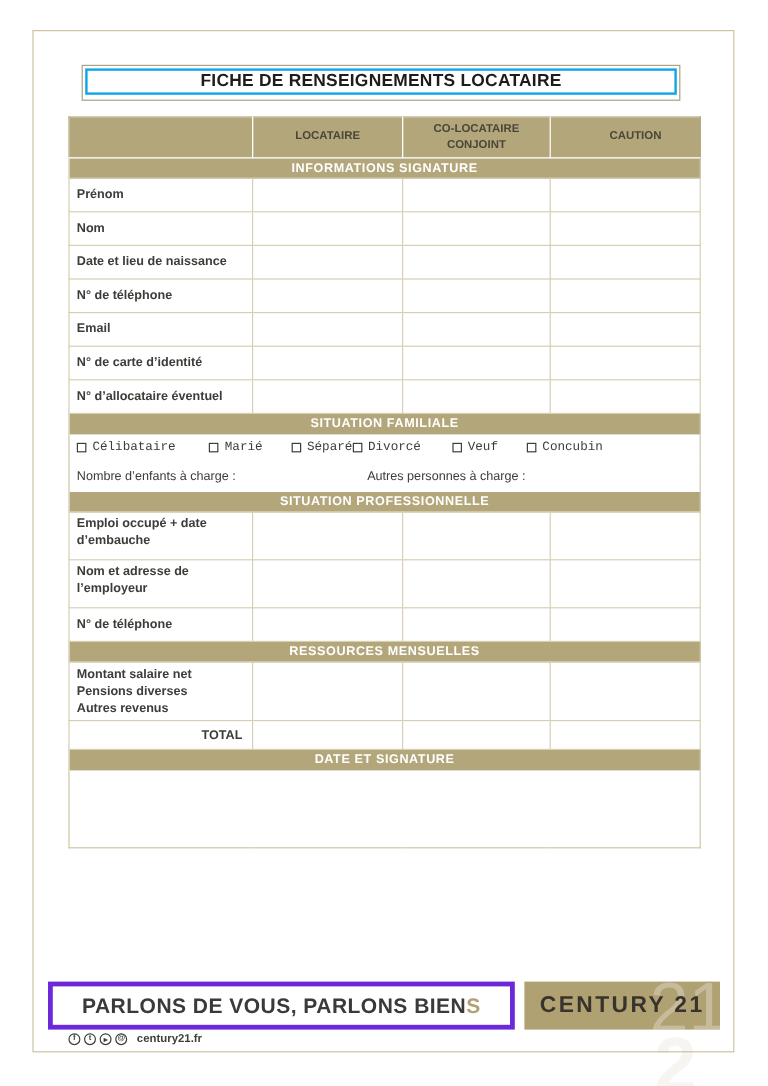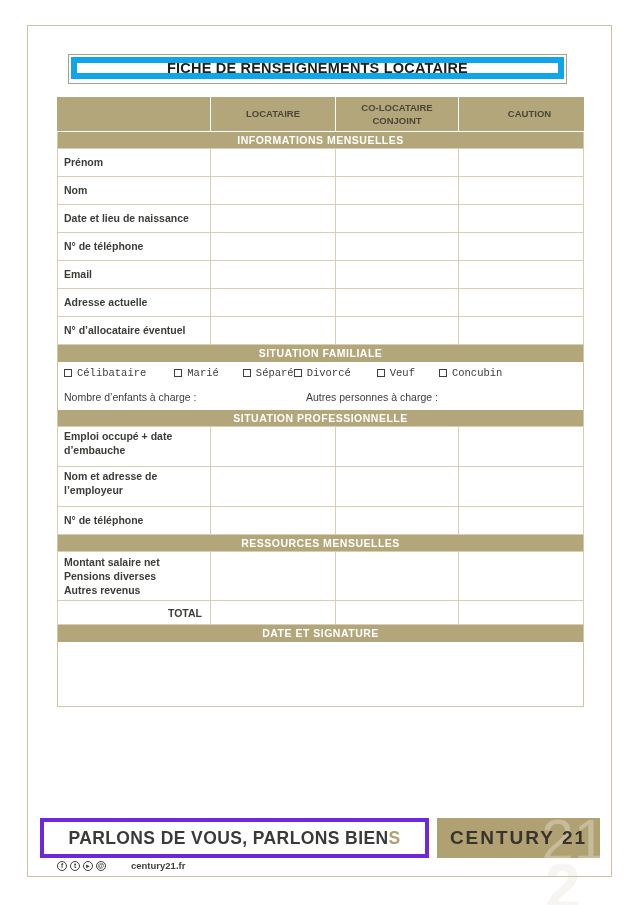--- a/index.html
+++ b/index.html
@@ -6,21 +6,21 @@
   html,body { background:#ffffff; }
   body { font-family:"Liberation Sans", sans-serif; color:#3c3c38; }
   .page { position:relative; width:640px; height:905px; background:#ffffff; overflow:hidden; }
 
   .frame { position:absolute; left:27px; top:25px; width:585px; height:852px;
            border:1px solid #ccc3a0; background:transparent; }
 
   
   .title-box { position:absolute; left:68px; top:54px; width:499px; height:30px;
                border:1px solid #a9a184; background:#fff; }
-  .title-box-inner { border:6px solid #0ea5e9; margin:2px; height:calc(100% - 6px);
+  .title-box-inner { border:2px solid #0ea5e9; margin:2px; height:calc(100% - 6px);
                display:flex; align-items:center; justify-content:center; }
   .title-text { font-size:14.5px; font-weight:bold; color:#1c1c1a; letter-spacing:.2px; }
 
   
   table.form { position:absolute; left:57px; top:97px; width:526px;
                border-collapse:collapse; table-layout:fixed;
                border:1px solid #cfc7a8; }
   table.form td { border:1px solid #d6cfb3; font-size:10.5px; vertical-align:middle; }
 
   tr.header-row td { background:#b2a67a; border:1px solid #ffffff; border-top-color:#b2a67a;
@@ -65,21 +65,21 @@
                 color:#38332c; letter-spacing:2px; white-space:nowrap; }
   .brand-watermark { position:absolute; right:-6px; top:-12px; z-index:1; font-size:58px;
                 font-weight:normal; color:rgba(255,255,255,0.28); }
   .tail-watermark { position:absolute; left:545px; top:850px; font-size:64px; font-weight:bold;
                 color:rgba(177,161,115,0.10); z-index:0; }
 
   .social-row { position:absolute; left:57px; top:860px; display:flex; align-items:center; }
   .social-icon { width:10px; height:10px; border:1px solid #3e3e3b; border-radius:50%;
                  display:inline-flex; align-items:center; justify-content:center;
                  font-size:6.5px; font-weight:bold; color:#3e3e3b; margin-right:3px; }
-  .website { margin-left:22px; font-size:9.5px; font-weight:bold; color:#3e3e3b; }
+  .website { margin-left:5px; font-size:9.5px; font-weight:bold; color:#3e3e3b; }
 </style>
 </head>
 <body>
 
 <div class="page">
   <div class="frame"></div>
 
   <div class="title-box">
     <div class="title-box-inner">
       <span class="title-text">FICHE DE RENSEIGNEMENTS LOCATAIRE</span>
@@ -96,21 +96,21 @@
 
     <tbody>
         <tr class="header-row">
       <td class="corner"></td>
       <td>LOCATAIRE</td>
       <td>CO-LOCATAIRE CONJOINT</td>
       <td class="last">CAUTION</td>
     </tr>
 
     <tr class="band">
-          <td colspan="4">INFORMATIONS MENSUELLES</td>
+          <td colspan="4">INFORMATIONS SIGNATURE</td>
         </tr>
     <tr class="r28">
           <td class="lbl">Prénom</td>
           <td></td>
           <td></td>
           <td></td>
         </tr>
     <tr class="r28">
           <td class="lbl">Nom</td>
           <td></td>
@@ -129,21 +129,21 @@
           <td></td>
           <td></td>
         </tr>
     <tr class="r28">
           <td class="lbl">Email</td>
           <td></td>
           <td></td>
           <td></td>
         </tr>
     <tr class="r28">
-          <td class="lbl">Adresse actuelle</td>
+          <td class="lbl">N° de carte d’identité</td>
           <td></td>
           <td></td>
           <td></td>
         </tr>
     <tr class="r28">
           <td class="lbl">N° d’allocataire éventuel</td>
           <td></td>
           <td></td>
           <td></td>
         </tr>

